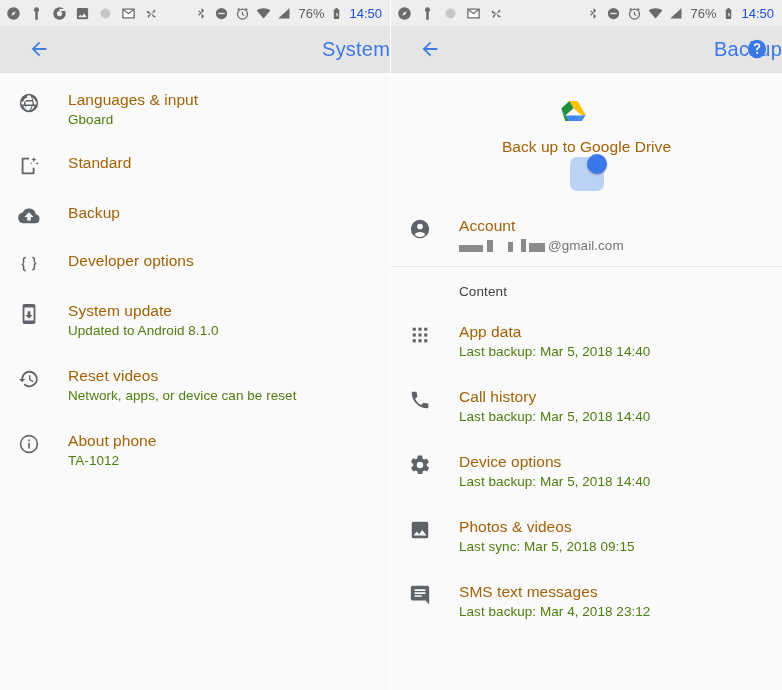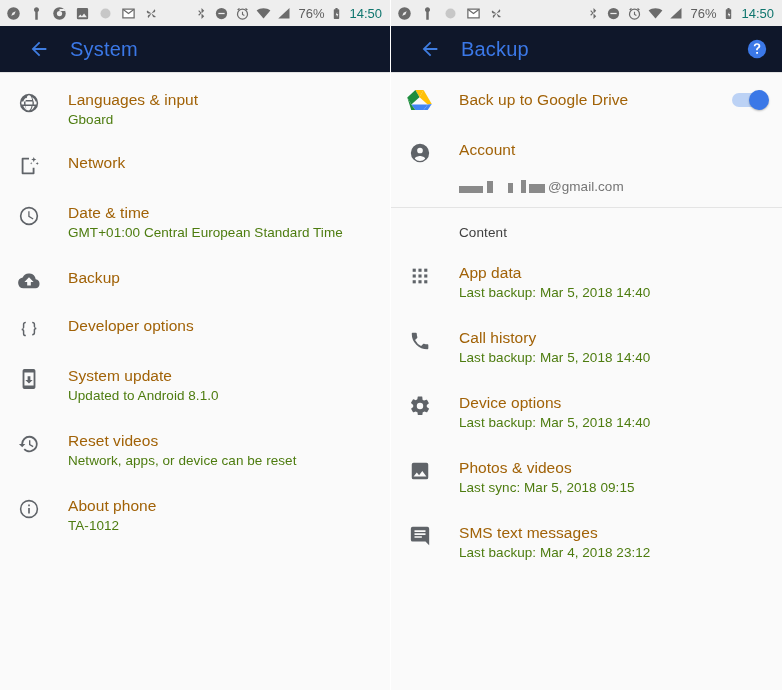--- a/index.html
+++ b/index.html
@@ -16,27 +16,27 @@
   
   .statusbar {
     height:26px; background:#eeeeee; display:flex; align-items:center;
     padding:0 8px 0 6px; gap:12px;
   }
   .sb-left { display:flex; align-items:center; gap:8px; flex:0 0 auto; }
   .sb-spacer { flex:1 1 auto; }
   .sb-right { display:flex; align-items:center; gap:6px; flex:0 0 auto; }
   .sb-ic { width:15px; height:15px; display:block; fill:#6b6b6b; }
   .sb-ic.sm { width:13px; height:13px; }
-  .sb-text { font-size:13px; color:#0f766e; letter-spacing:0; line-height:1; }
+  .sb-text { font-size:13px; color:#1d4ed8; letter-spacing:0; line-height:1; }
   .sb-pct { font-size:13px; color:#5f5f5f; }
 
   
   .appbar {
-    height:46px; background:#0f172a; display:flex; align-items:center;
-    padding-left:22px; position:relative;
+    height:46px; background:#e5e5e5; display:flex; align-items:center;
+    padding-left:22px; position:relative;justify-content:space-between;
   }
   .back-btn { width:34px; height:34px; display:flex; align-items:center; justify-content:center; cursor:pointer; }
   .back-btn svg { width:22px; height:22px; fill:#3f7de0; }
   .appbar-title {
     font-size:20px; color:#3b78e7; font-weight:500; margin-left:14px; letter-spacing:.2px;
   }
   .help-btn {
     position:absolute; right:14px; top:50%; transform:translateY(-50%);
     width:22px; height:22px; cursor:pointer;
   }
@@ -57,39 +57,39 @@
   .row .txt { flex:1 1 auto; padding-top:0px; }
   .title {
     font-size:15.5px; color:#a16207; line-height:20px; letter-spacing:.05px;
   }
   .sub {
     font-size:13.5px; color:#4d7c0f; line-height:18px; margin-top:1px; letter-spacing:.05px;
   }
   .rowtall { padding-top:13px; padding-bottom:13px; }
 
   
-  .row-toggle { display:flex; align-items:center; padding:12px 16px; min-height:54px; cursor:pointer; }
+  .row-toggle { display:flex; align-items:center; padding:12px 16px; min-height:54px; cursor:pointer;flex-direction:column; }
   .drive-slot { width:52px; flex:0 0 52px; display:flex; align-items:center; }
   .drive-slot svg { width:25px; height:22px; }
   .toggle {
     width:34px; height:14px; border-radius:7px; background:#bcd2f5; position:relative;
     flex:0 0 34px; cursor:pointer;
   }
   .toggle .knob {
     position:absolute; right:-3px; top:-3px; width:20px; height:20px; border-radius:50%;
     background:#3b78e7; box-shadow:0 1px 2px rgba(0,0,0,.28);
   }
   .divider { height:1px; background:#e4e4e4; margin:0; }
   .section-label {
     font-size:13.5px; color:#404040; font-weight:500; padding:17px 16px 6px 68px; letter-spacing:.1px;
   }
   .redact { display:inline-flex; align-items:flex-end; gap:0; vertical-align:-1px; }
   .rb { background:#8a8a8a; display:inline-block; margin-right:3px; }
   .email-tail { font-size:13.5px; color:#757575; letter-spacing:.05px; }
-  .acct-sub { display:flex; align-items:center; margin-top:19px; }
+  .acct-sub { display:flex; align-items:center; margin-top:2px; }
 </style>
 </head>
 <body>
 
 <div class="screens">
 
   <div class="panel left">
 
     <div class="statusbar">
       <div class="sb-left">
@@ -172,36 +172,24 @@
       </div>
 
       <div class="row">
         <div class="icoslot">
           <svg viewBox="0 0 24 24">
               <path d="M5 3h7v2H6v14h10v-5h2v6a1 1 0 0 1-1 1H5a1 1 0 0 1-1-1V4a1 1 0 0 1 1-1z"></path>
               <path d="M17.2 2.2l.8 2 2 .8-2 .8-.8 2-.8-2-2-.8 2-.8zM21 7.5l.5 1.2 1.2.5-1.2.5-.5 1.2-.5-1.2-1.2-.5 1.2-.5zM14.4 7.6l.4 1 1 .4-1 .4-.4 1-.4-1-1-.4 1-.4z"></path>
             </svg>
         </div>
         <div class="txt">
-          <div class="title">Network</div>
-        </div>
-      </div>
-
-      <div class="row rowtall">
-        <div class="icoslot">
-          <svg viewBox="0 0 24 24">
-              <path d="M12 2a10 10 0 1 0 0 20 10 10 0 0 0 0-20zm0 18.2A8.2 8.2 0 1 1 12 3.8a8.2 8.2 0 0 1 0 16.4z"></path>
-              <path d="M12.6 6.8h-1.4v6l5 3 .7-1.2-4.3-2.6z"></path>
-            </svg>
-        </div>
-        <div class="txt">
-          <div class="title">Date &amp; time</div>
-          <div class="sub">GMT+01:00 Central European Standard Time</div>
-        </div>
-      </div>
+          <div class="title">Standard</div>
+        </div>
+      </div>
+
 
       <div class="row rowtall">
         <div class="icoslot">
           <svg viewBox="0 0 24 24">
               <path d="M19.3 10.1A7.5 7.5 0 0 0 5.1 8.1 6 6 0 0 0 6 20h13a5 5 0 0 0 .3-9.9zM14 13v4h-4v-4H7l5-5 5 5z"></path>
             </svg>
         </div>
         <div class="txt">
           <div class="title">Backup</div>
         </div>

